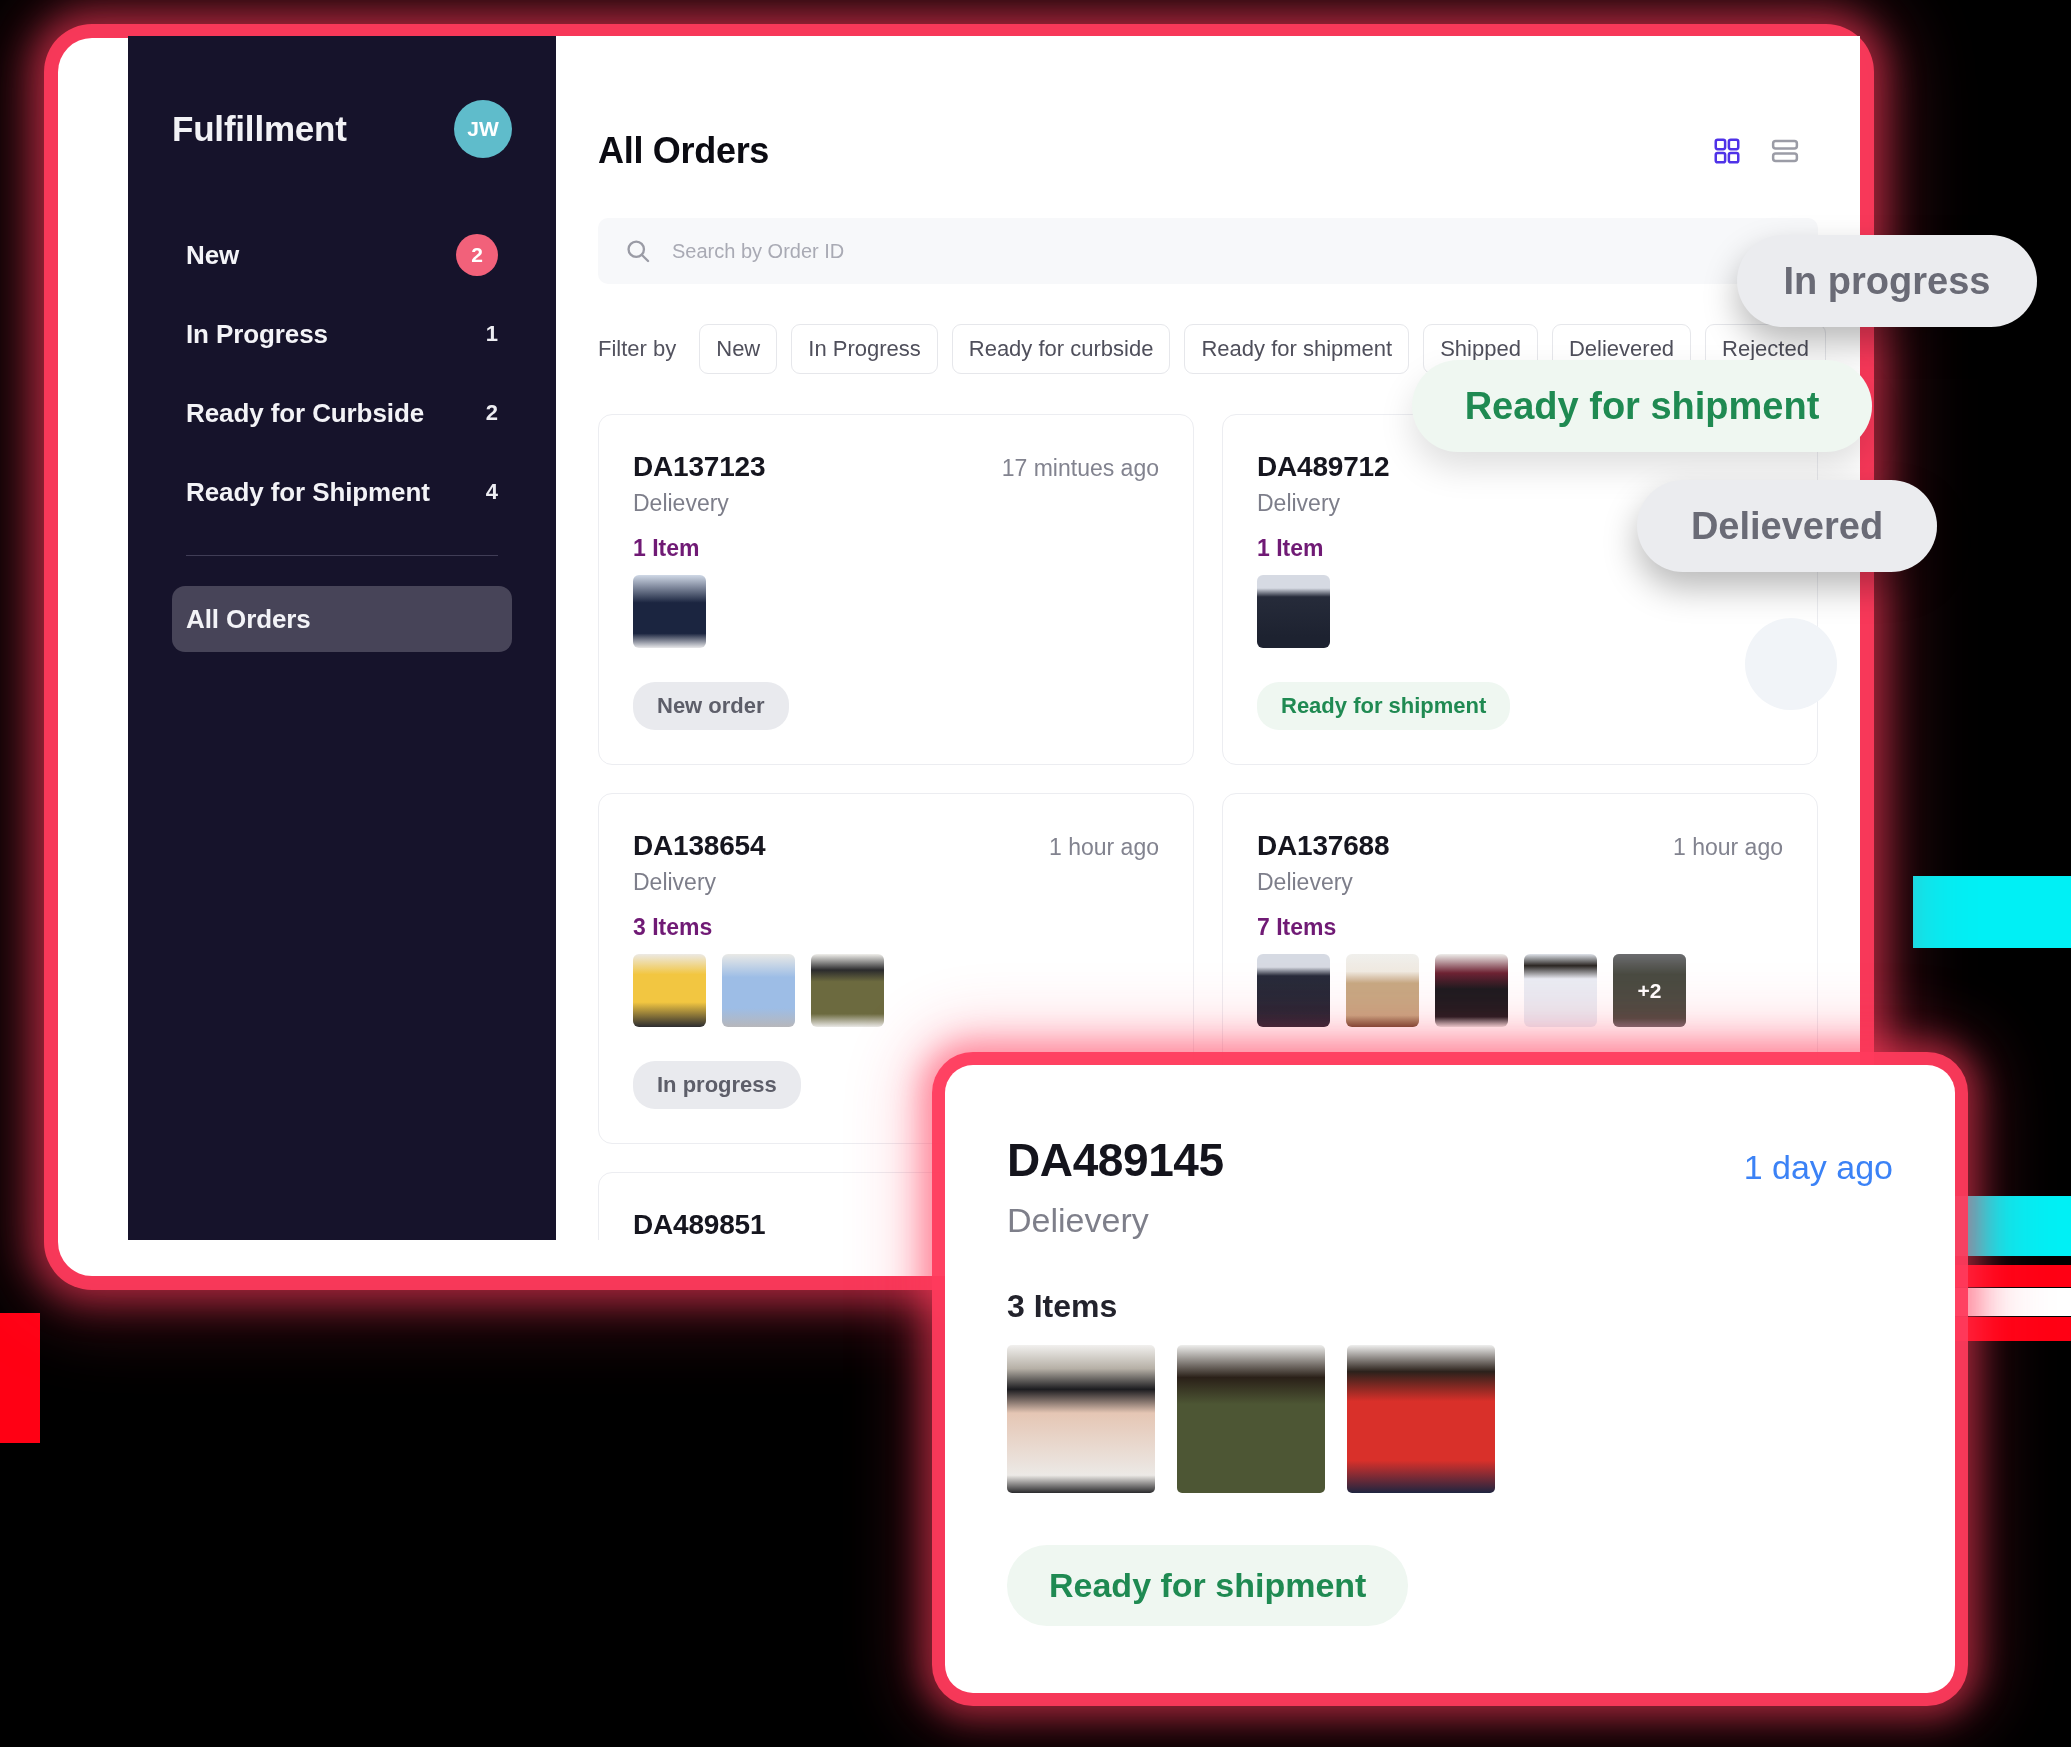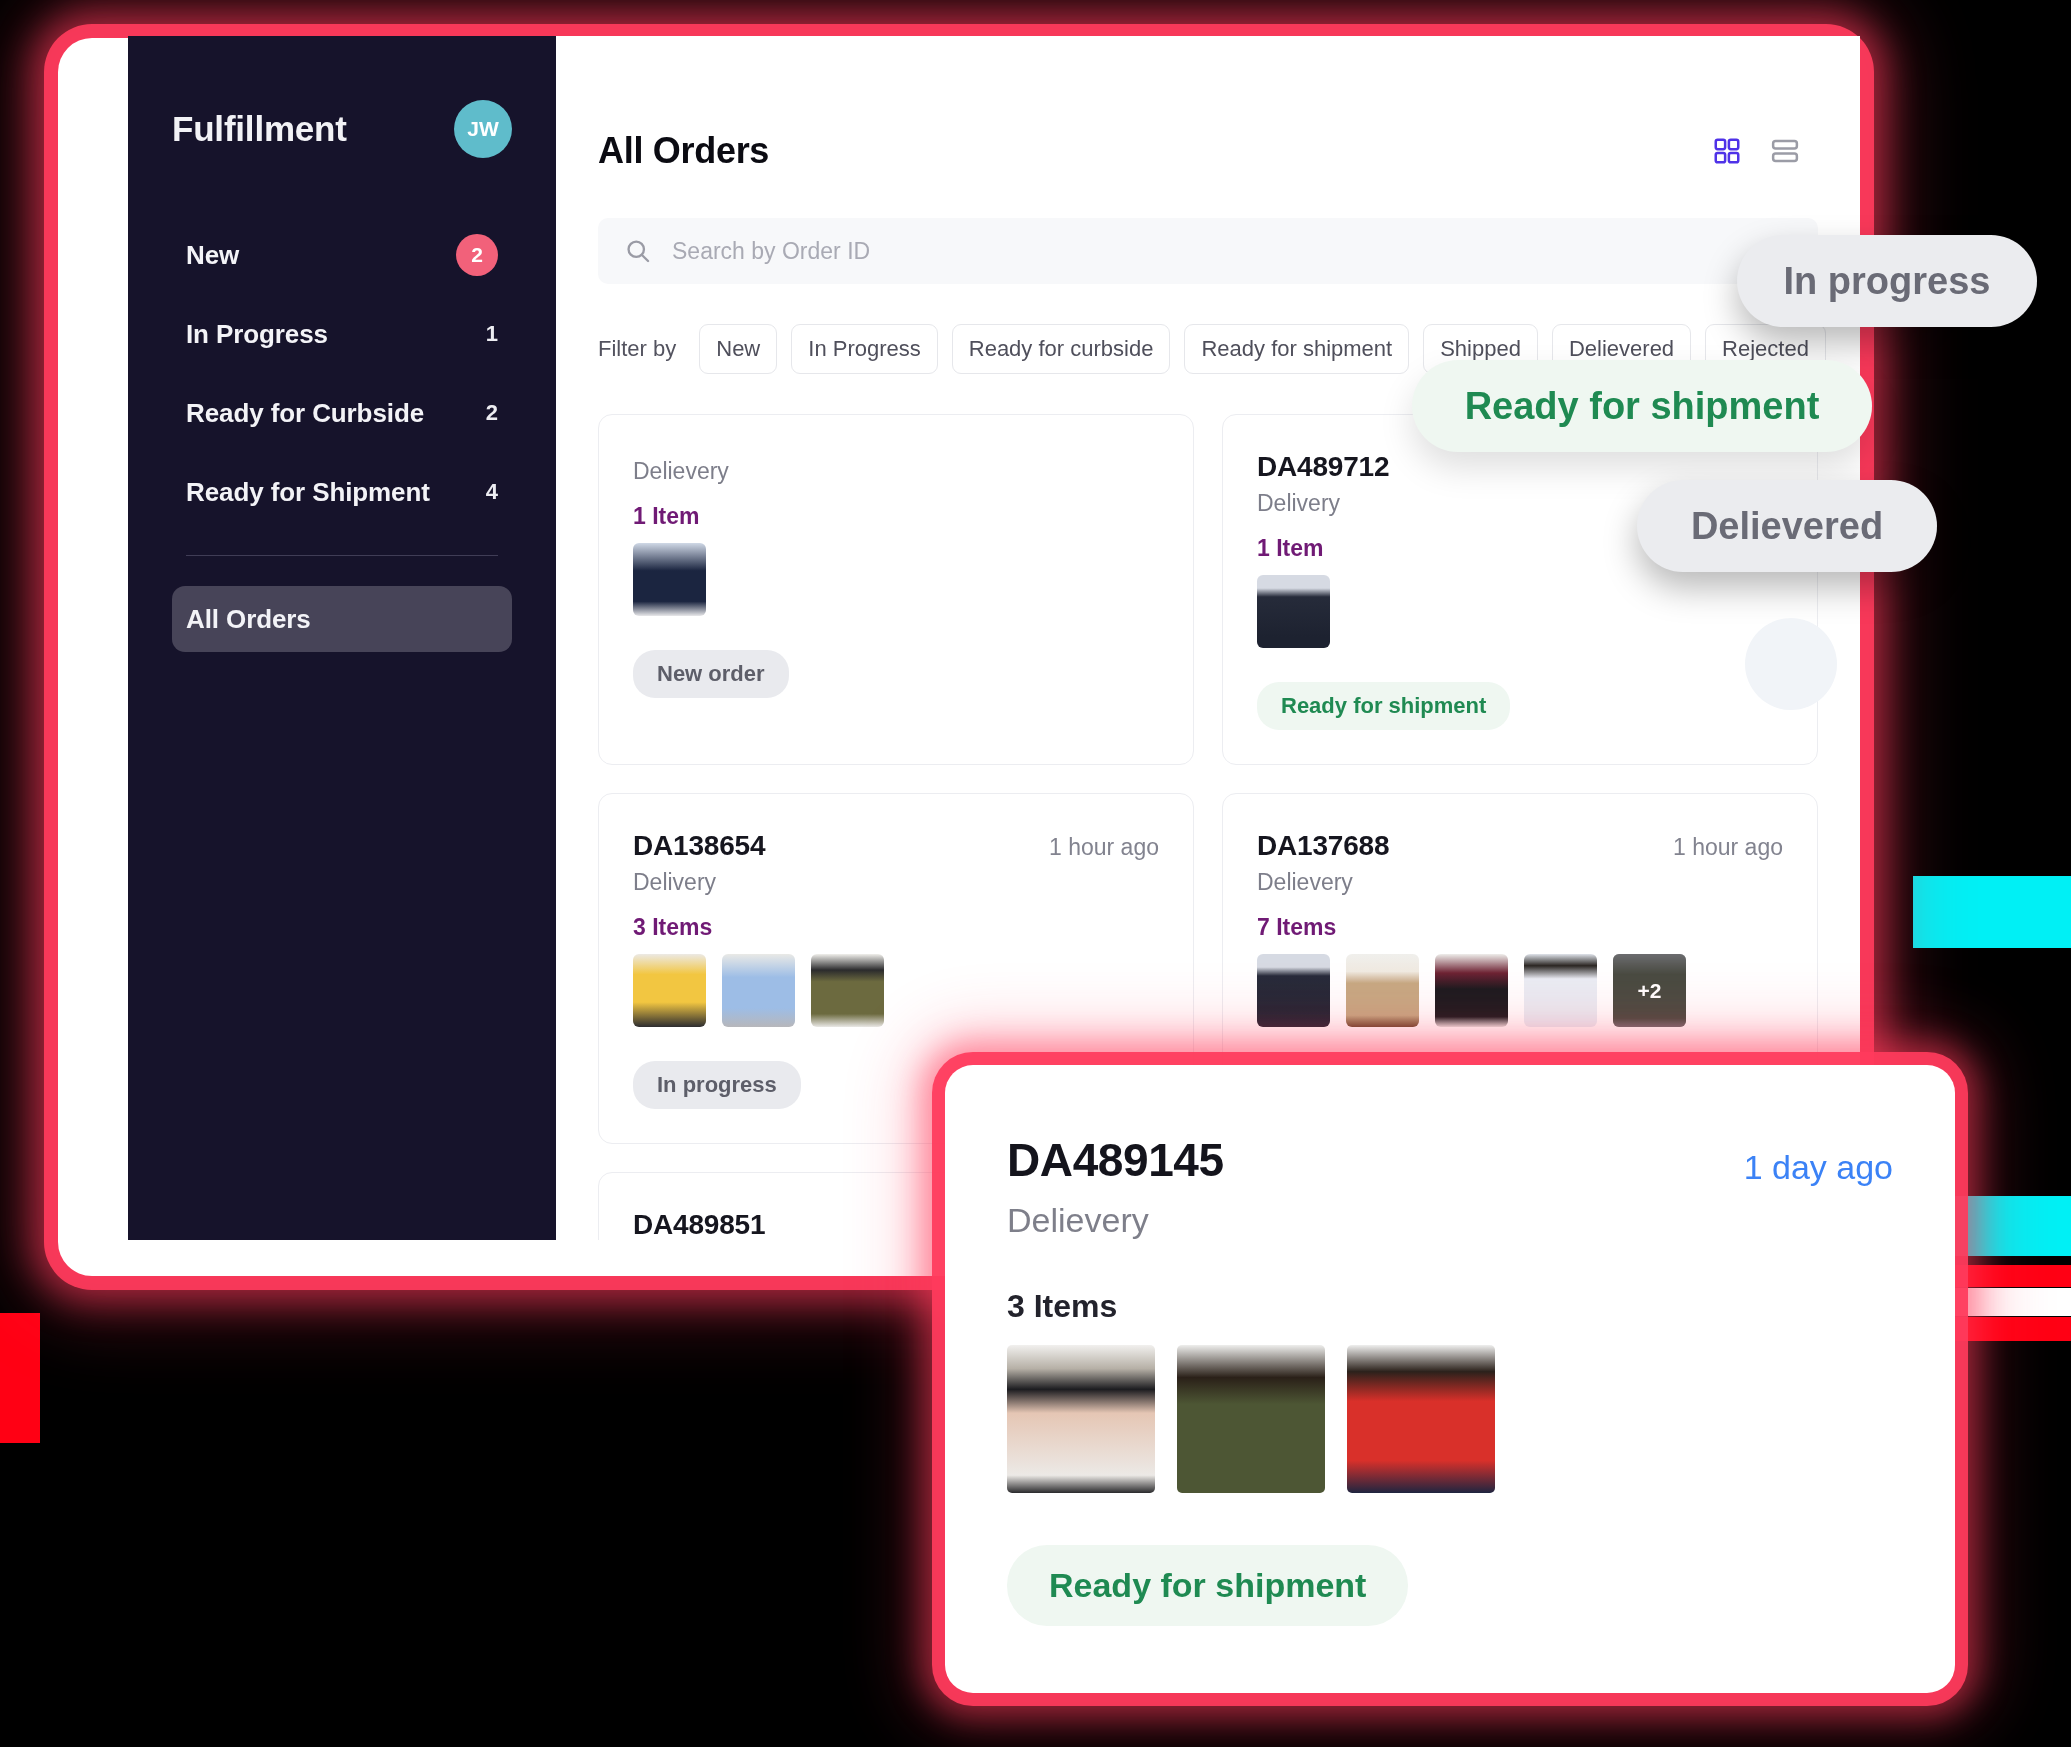--- a/index.html
+++ b/index.html
@@ -150,21 +150,21 @@
     align-items: center;
     gap: 20px;
     padding: 0 26px;
   }
   .search-input {
     flex: 1;
     border: none;
     outline: none;
     background: transparent;
     font-family: "Liberation Sans", sans-serif;
-    font-size: 23px;
+    font-size: 20px;
     color: #c2410c;
   }
   .search-input::placeholder { color: #A9AAB4; }
 
   .filter-row {
     margin-top: 40px;
     display: flex;
     align-items: center;
     gap: 14px;
   }
@@ -450,20 +450,24 @@
       <button class="filter-chip">Ready for curbside</button>
       <button class="filter-chip">Ready for shipment</button>
       <button class="filter-chip">Shipped</button>
       <button class="filter-chip">Delievered</button>
       <button class="filter-chip">Rejected</button>
     </div>
 
     <div class="cards-grid">
 
       <div class="order-card">
+        <div class="oc-top">
+          <span class="oc-id">DA137123</span>
+          <span class="oc-time">17 mintues ago</span>
+        </div>
         <div class="oc-method">Delievery</div>
         <div class="oc-count">1 Item</div>
         <div class="thumbs">
           <div class="thumb" style="background:linear-gradient(180deg,#cfd8e6 0%,#1b2540 38%,#1b2540 80%,#e8e8ea 100%)"></div>
         </div>
         <div class="oc-bottom">
           <span class="status-pill status-gray">New order</span>
         </div>
       </div>
 

